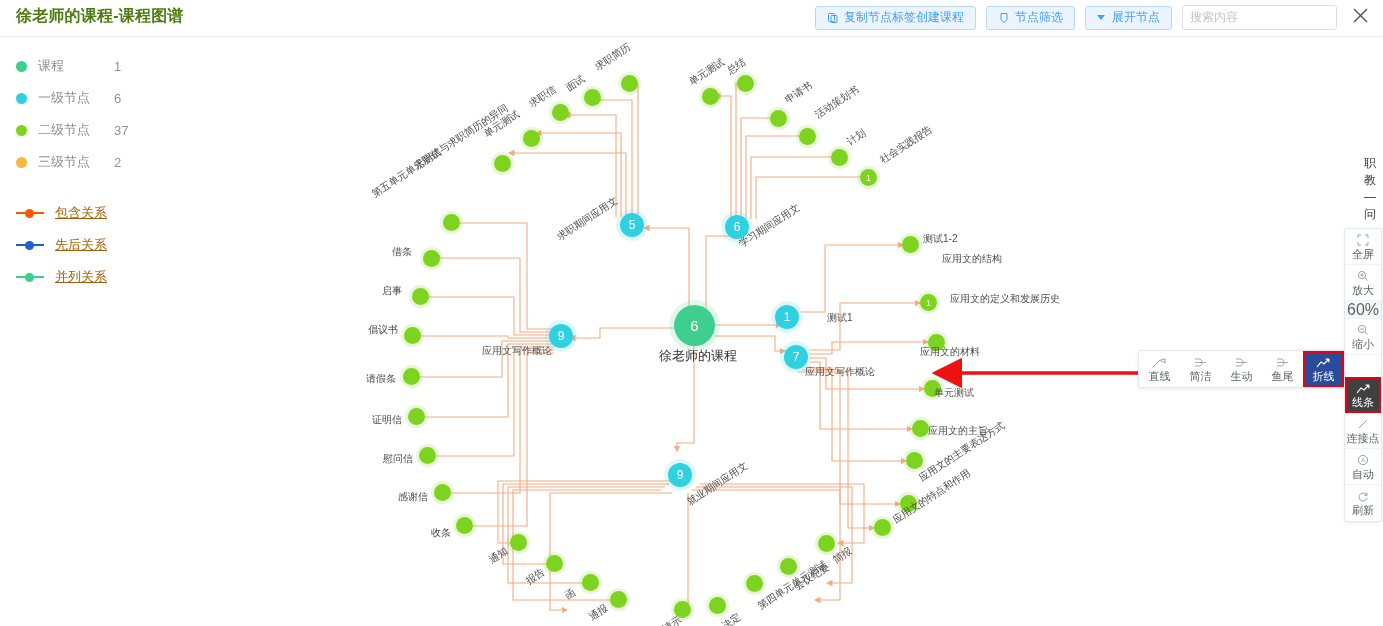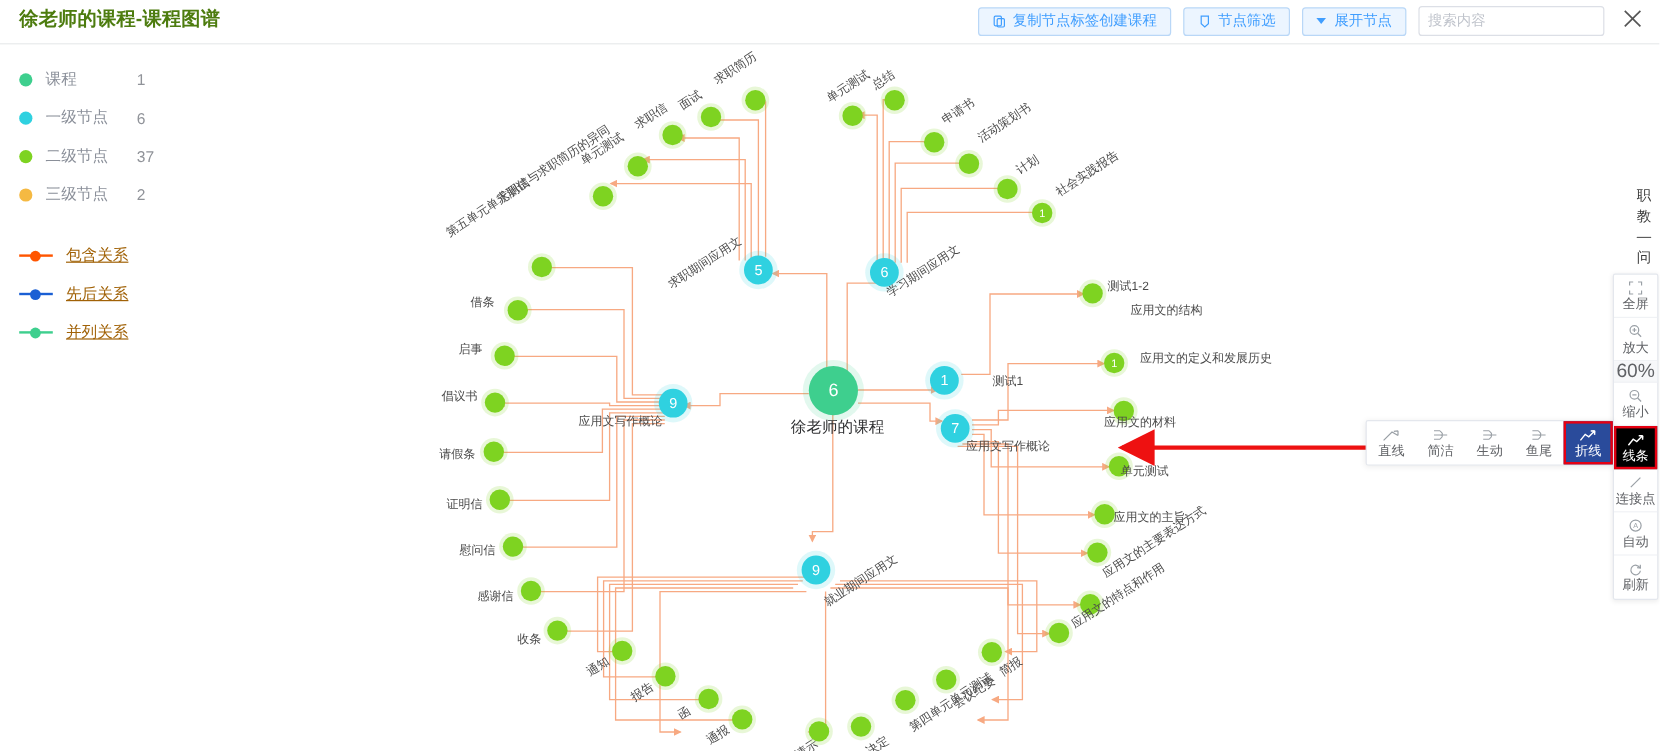--- a/index.html
+++ b/index.html
@@ -96,21 +96,21 @@
   }
   .vitem {
     height:36px; border-bottom:1px solid #f0f2f5;
     display:flex; flex-direction:column; align-items:center; justify-content:center;
     font-size:11px; color:#606266; cursor:pointer; position:relative;
   }
   .vitem:last-child { border-bottom:0; }
   .vitem .vi-ic { height:13px; display:flex; align-items:center; justify-content:center; color:#9aa0a6; }
   .vitem .vi-tx { line-height:12px; margin-top:1px; }
   .vitem.zoomval { height:18px; justify-content:center; background:#f6f7f9; color:#606266; font-size:16px; }
-  .vitem.sel { background:#000000; color:#fff; outline:2px solid #e60012; outline-offset:-2px; z-index:3; }
+  .vitem.sel { background:#404040; color:#fff; outline:2px solid #e60012; outline-offset:-2px; z-index:3;margin-top:22px; }
   .vitem.sel .vi-ic { color:#fff; }
 
   
   .vside {
     position:absolute; right:5px; top:155px; width:16px;
     font-size:12px; color:#3a3a3a; line-height:17px; text-align:center;
   }
 
   
   .linepop {

